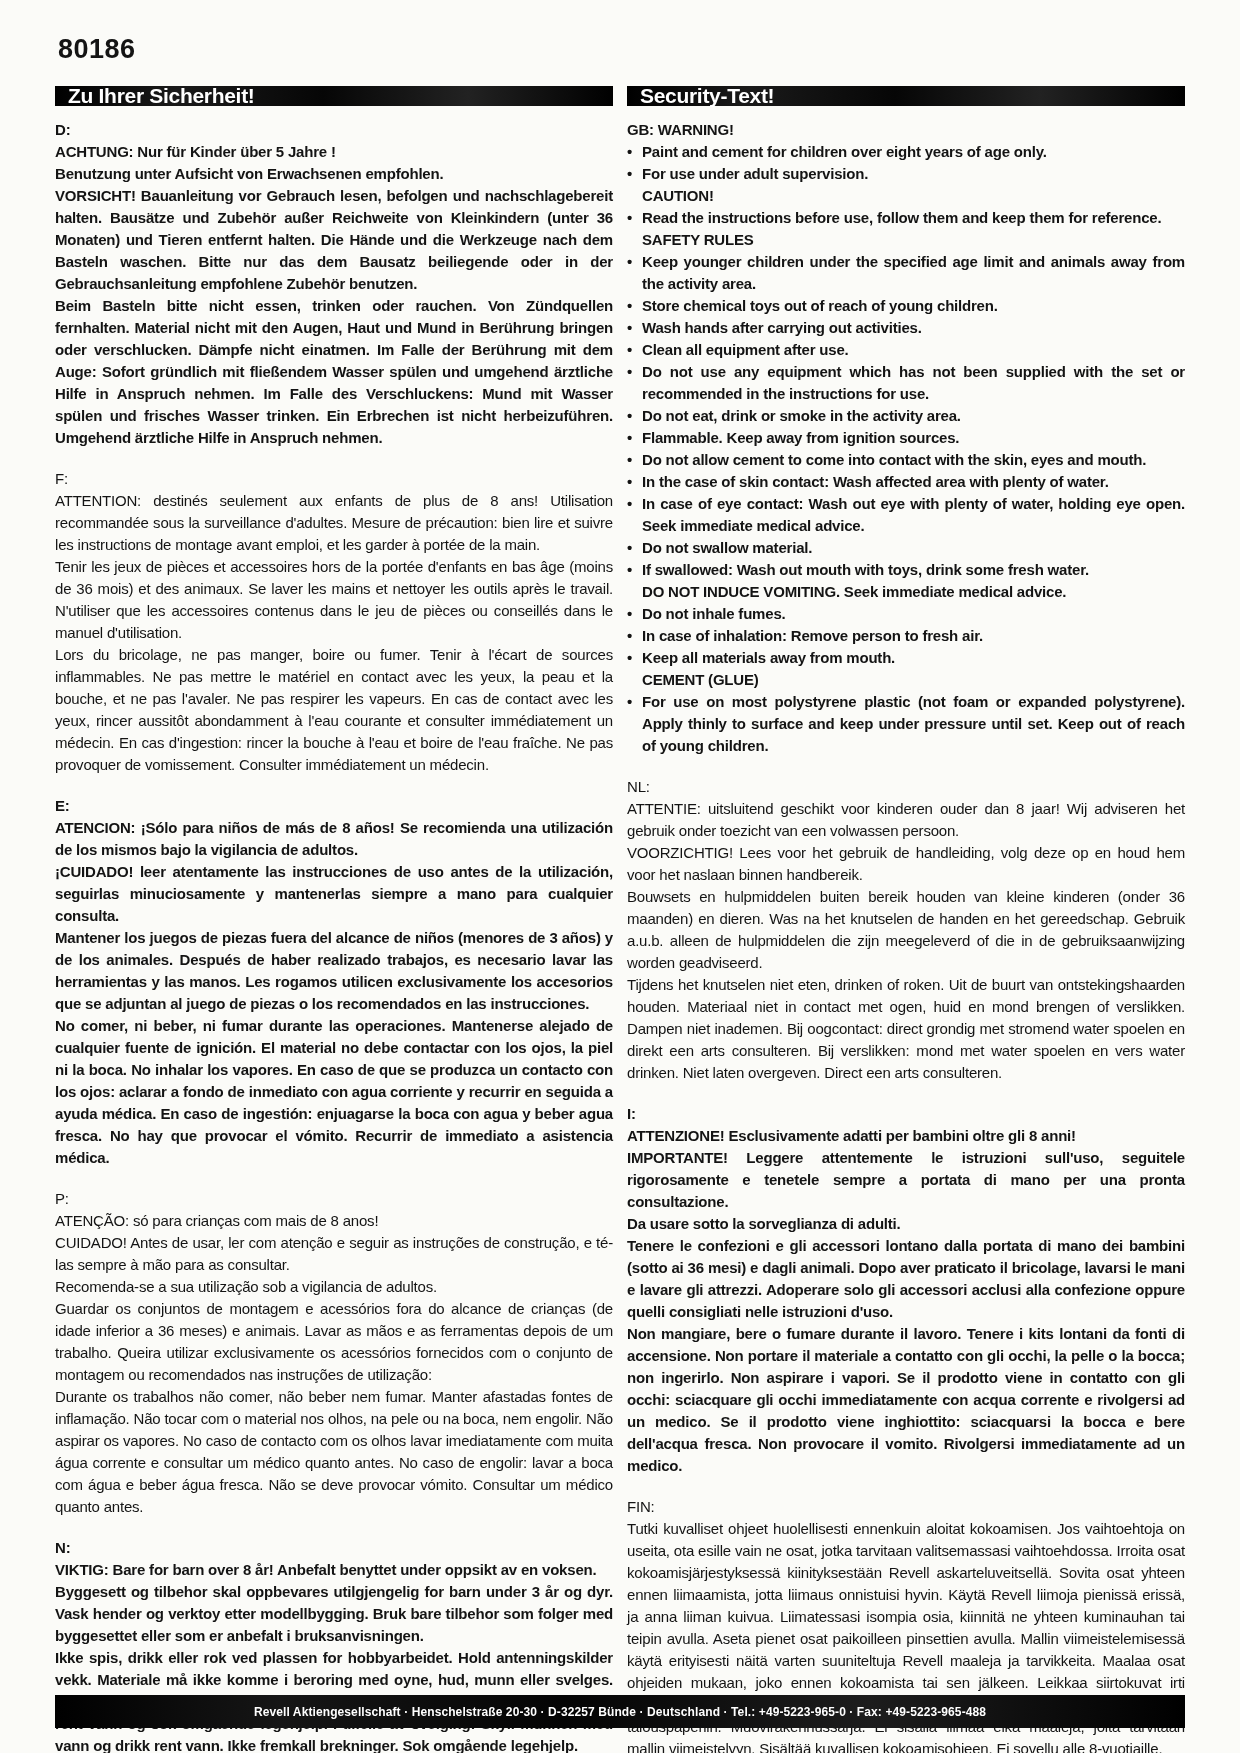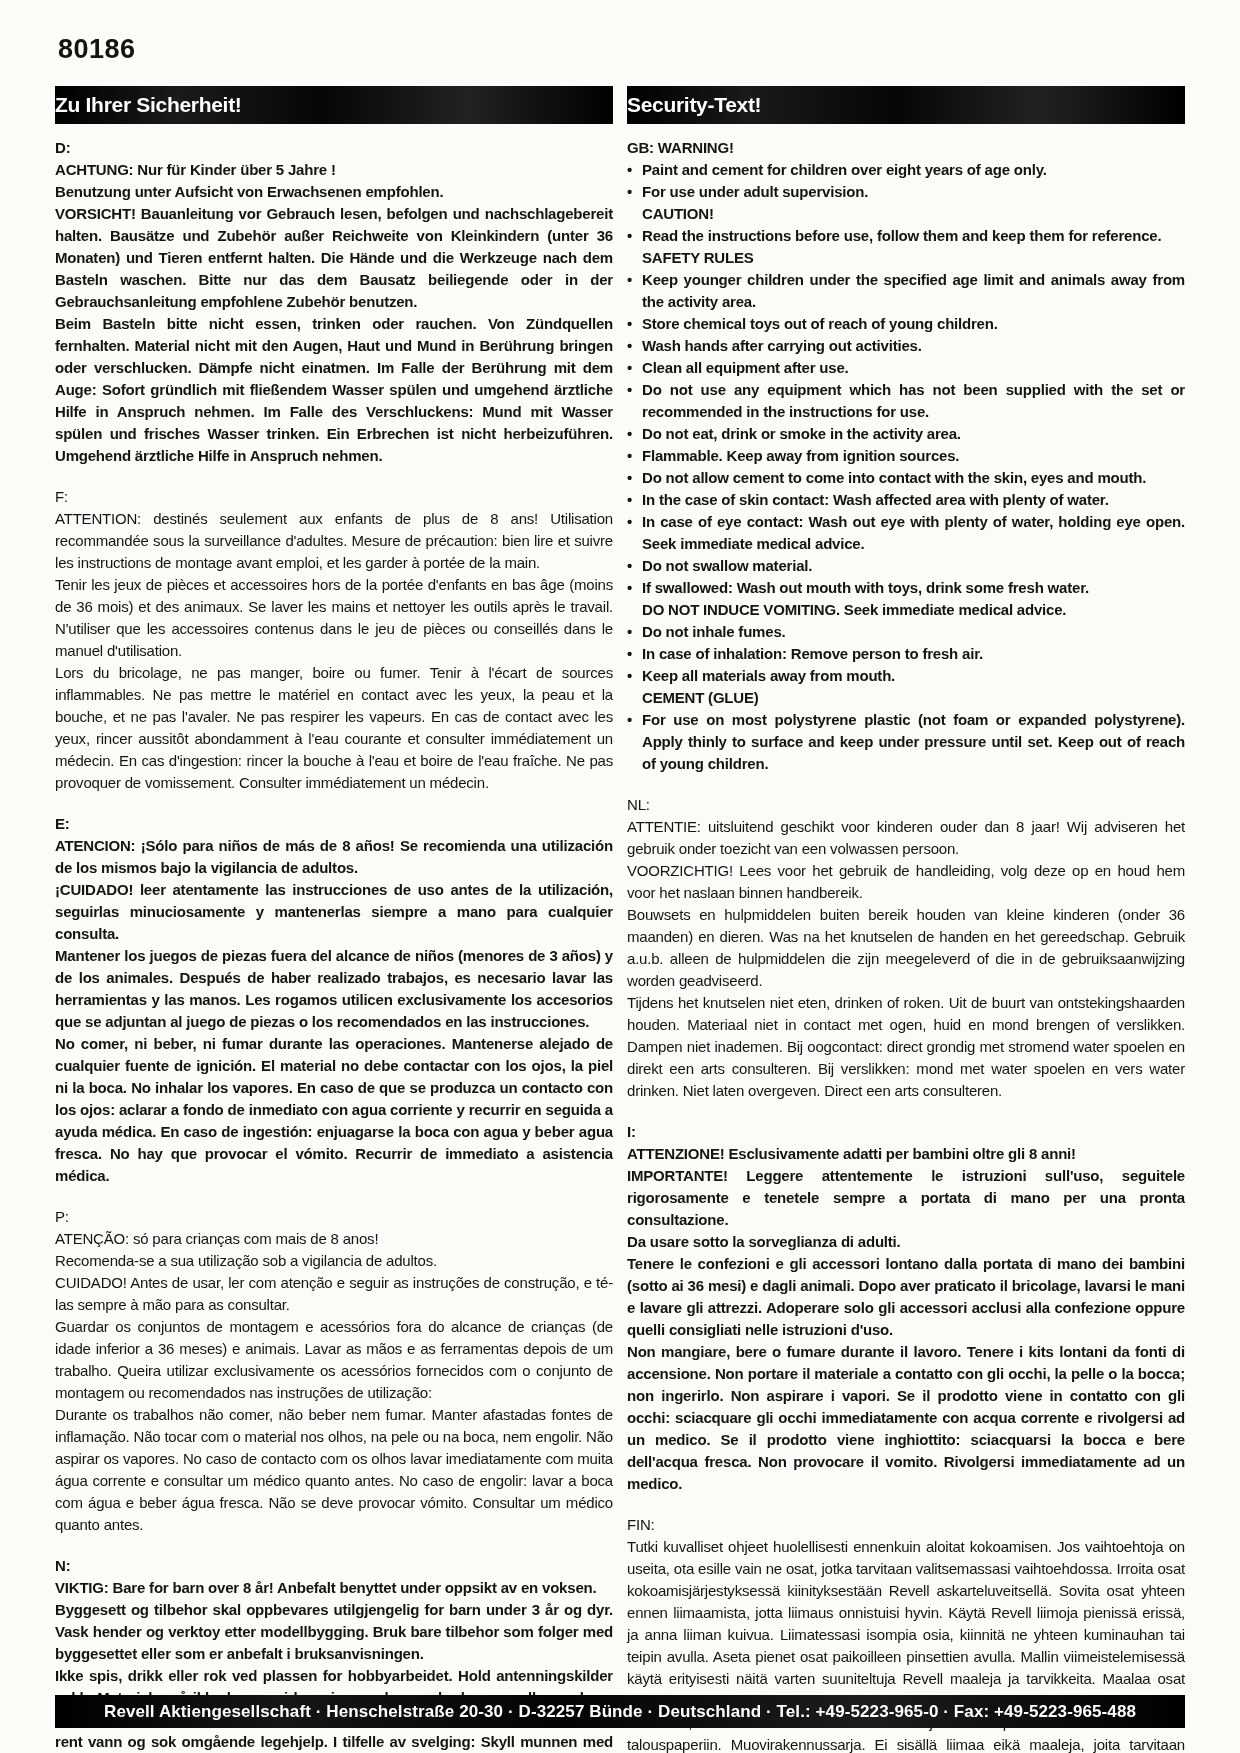--- a/index.html
+++ b/index.html
@@ -11,43 +11,43 @@
   .doc-number{
     position:absolute;top:34px;left:58px;
     font-size:27px;font-weight:bold;letter-spacing:0.5px;text-align:right;
   }
   .columns{
     position:absolute;top:86px;left:55px;width:1130px;
     display:flex;gap:14px;align-items:flex-start;
   }
   .col{width:558px;flex:none;}
   .col-header{
-    height:38px;color:#fff;
+    height:20px;color:#fff;
     background:linear-gradient(90deg,#000 0%,#1a1a1a 22%,#060606 48%,#222 74%,#000 100%);
     font-size:21px;font-weight:bold;letter-spacing:-0.3px;
-    display:flex;align-items:center;box-sizing:border-box;
+    display:flex;align-items:center;padding-left:13px;box-sizing:border-box;
   }
   .col-body{
     padding-top:13px;
     font-size:15px;line-height:22px;letter-spacing:-0.2px;
   }
   .section{margin-bottom:19px;}
   .section:last-child{margin-bottom:0;}
   .w-bold{font-weight:bold;}
   .w-reg{font-weight:normal;}
   .lang-label{margin:0;}
   .para{margin:0;text-align:justify;}
   .bullet-row{display:flex;}
   .dot{width:15px;flex:none;}
   .btxt{flex:1;text-align:justify;}
   .footer-bar{
     position:absolute;left:55px;width:1130px;bottom:25px;height:33px;
     background:linear-gradient(90deg,#000 0%,#161616 20%,#040404 45%,#1d1d1d 72%,#000 100%);
     color:#fff;display:flex;align-items:center;justify-content:center;
-    font-weight:bold;font-size:17px;letter-spacing:0.1px;
+    font-weight:bold;font-size:12px;letter-spacing:0.1px;
   }
 </style>
 </head>
 <body>
 
 <div class="page">
   <div class="doc-number">80186</div>
 
   <div class="columns">
     <div class="col">
@@ -71,22 +71,22 @@
           <div class="section w-bold">
             <div class="lang-label">E:</div>
             <p class="para">ATENCION: ¡Sólo para niños de más de 8 años! Se recomienda una utilización de los mismos bajo la vigilancia de adultos.</p>
             <p class="para">¡CUIDADO! leer atentamente las instrucciones de uso antes de la utilización, seguirlas minuciosamente y mantenerlas siempre a mano para cualquier consulta.</p>
             <p class="para">Mantener los juegos de piezas fuera del alcance de niños (menores de 3 años) y de los animales. Después de haber realizado trabajos, es necesario lavar las herramientas y las manos. Les rogamos utilicen exclusivamente los accesorios que se adjuntan al juego de piezas o los recomendados en las instrucciones.</p>
             <p class="para">No comer, ni beber, ni fumar durante las operaciones. Mantenerse alejado de cualquier fuente de ignición. El material no debe contactar con los ojos, la piel ni la boca. No inhalar los vapores. En caso de que se produzca un contacto con los ojos: aclarar a fondo de inmediato con agua corriente y recurrir en seguida a ayuda médica. En caso de ingestión: enjuagarse la boca con agua y beber agua fresca. No hay que provocar el vómito. Recurrir de immediato a asistencia médica.</p>
           </div>
           <div class="section w-reg">
             <div class="lang-label">P:</div>
             <p class="para">ATENÇÃO: só para crianças com mais de 8 anos!</p>
+            <p class="para">CUIDADO! Antes de usar, ler com atenção e seguir as instruções de construção, e té-las sempre à mão para as consultar.</p>
             <p class="para">Recomenda-se a sua utilização sob a vigilancia de adultos.</p>
-            <p class="para">CUIDADO! Antes de usar, ler com atenção e seguir as instruções de construção, e té-las sempre à mão para as consultar.</p>
             <p class="para">Guardar os conjuntos de montagem e acessórios fora do alcance de crianças (de idade inferior a 36 meses) e animais. Lavar as mãos e as ferramentas depois de um trabalho. Queira utilizar exclusivamente os acessórios fornecidos com o conjunto de montagem ou recomendados nas instruções de utilização:</p>
             <p class="para">Durante os trabalhos não comer, não beber nem fumar. Manter afastadas fontes de inflamação. Não tocar com o material nos olhos, na pele ou na boca, nem engolir. Não aspirar os vapores. No caso de contacto com os olhos lavar imediatamente com muita água corrente e consultar um médico quanto antes. No caso de engolir: lavar a boca com água e beber água fresca. Não se deve provocar vómito. Consultar um médico quanto antes.</p>
           </div>
           <div class="section w-bold">
             <div class="lang-label">N:</div>
             <p class="para">VIKTIG: Bare for barn over 8 år! Anbefalt benyttet under oppsikt av en voksen.</p>
             <p class="para">Byggesett og tilbehor skal oppbevares utilgjengelig for barn under 3 år og dyr. Vask hender og verktoy etter modellbygging. Bruk bare tilbehor som folger med byggesettet eller som er anbefalt i bruksanvisningen.</p>
             <p class="para">Ikke spis, drikk eller rok ved plassen for hobbyarbeidet. Hold antenningskilder vekk. Materiale må ikke komme i beroring med oyne, hud, munn eller svelges. Avdunstinger skal ikke innåndes. I tilfelle av kontakter: Vask straks grundig med rent vann og sok omgående legehjelp. I tilfelle av svelging: Skyll munnen med vann og drikk rent vann. Ikke fremkall brekninger. Sok omgående legehjelp.</p>
           </div>
         </div>

